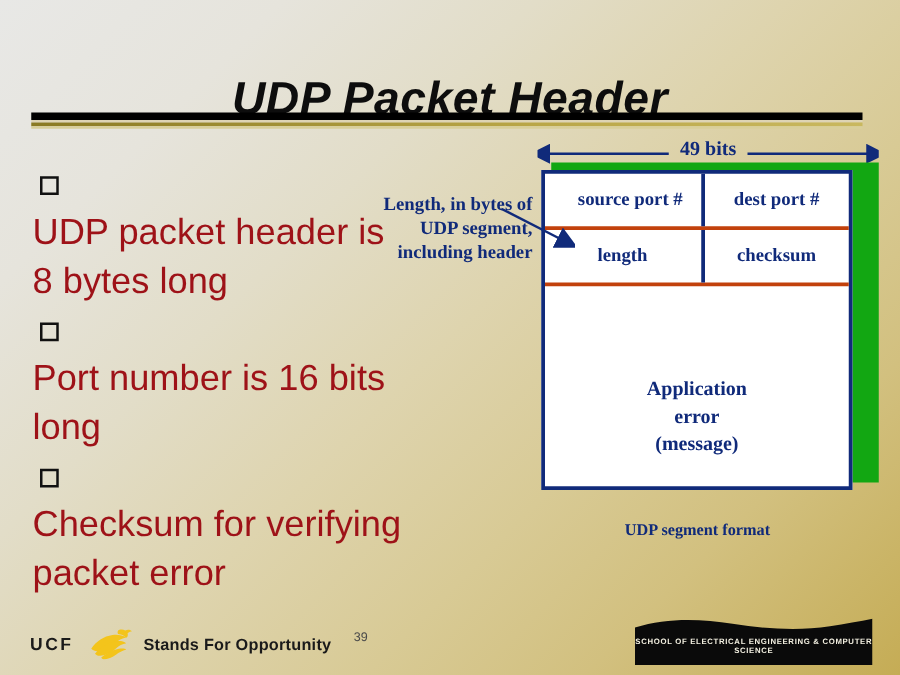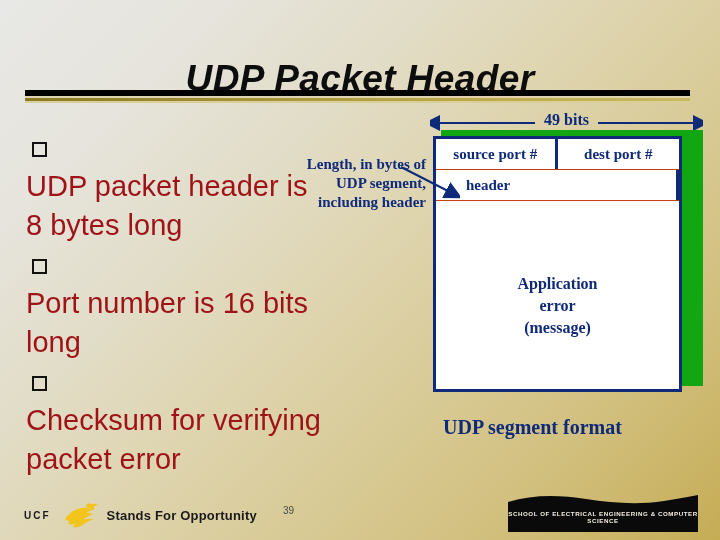--- a/index.html
+++ b/index.html
@@ -121,53 +121,53 @@
   #packet-box{
     position:absolute;left:433px;top:136px;width:249px;height:256px;
     background:#ffffff;
     border:3px solid #102a7a;
     box-sizing:border-box;
   }
   .prow{
     display:flex;width:100%;
     box-sizing:border-box;
   }
-  .prow.hdr{height:31px;border-bottom:1px solid #c2410c;}
+  .prow.hdr{height:45px;border-bottom:3px solid #c2410c;padding-left:12px;}
   .pcell{
     flex:1 1 50%;
     display:flex;align-items:center;justify-content:center;
     font-family:"Liberation Serif", serif;
     font-weight:bold;font-size:15px;color:#102a7a;
     box-sizing:border-box;
     height:100%;
   }
   .pcell.left{border-right:3px solid #102a7a;}
   .pcell.lengthcell{justify-content:flex-start;padding-left:30px;}
   #payload{
     height:186px;
     display:flex;align-items:center;justify-content:center;
     text-align:center;
     font-family:"Liberation Serif", serif;
     font-weight:bold;font-size:16px;line-height:22px;color:#102a7a;margin-top:12px;
   }
 
   #caption{
-    position:absolute;left:443px;top:416px;width:250px;
-    text-align:left;
-    font-family:"Liberation Serif", serif;
-    font-weight:bold;font-size:20px;color:#102a7a;
+    position:absolute;left:433px;top:416px;width:250px;
+    text-align:center;
+    font-family:"Liberation Serif", serif;
+    font-weight:bold;font-size:13px;color:#102a7a;
   }
 
   
   #footer-ucf{
     position:absolute;left:24px;top:500px;
     display:flex;align-items:center;gap:8px;
   }
   #ucf-word{
-    font-size:10px;font-weight:bold;color:#1a1a1a;letter-spacing:2px;
+    font-size:14px;font-weight:bold;color:#1a1a1a;letter-spacing:2px;
   }
   #pegasus{
     width:40px;height:30px;position:relative;top:-1px;
   }
   #ucf-tag{
     font-size:13px;font-weight:bold;color:#1a1a1a;letter-spacing:0.2px;
   }
   #page-number{
     position:absolute;left:283px;top:505px;
     font-size:10px;color:#4a4a4a;
@@ -228,21 +228,22 @@
   <div id="bits-label">49 bits</div>
 
   <div id="green-shadow"></div>
 
   <div id="packet-box">
     <div class="prow hdr">
       <div class="pcell left">source port #</div>
       <div class="pcell">dest port #</div>
     </div>
     <div class="prow hdr">
-      <div class="pcell left lengthcell">header</div>
+      <div class="pcell left lengthcell">length</div>
+      <div class="pcell">checksum</div>
     </div>
     <div id="payload">
       <div>
         <div>Application</div>
         <div>error</div>
         <div>(message)</div>
       </div>
     </div>
   </div>
 

